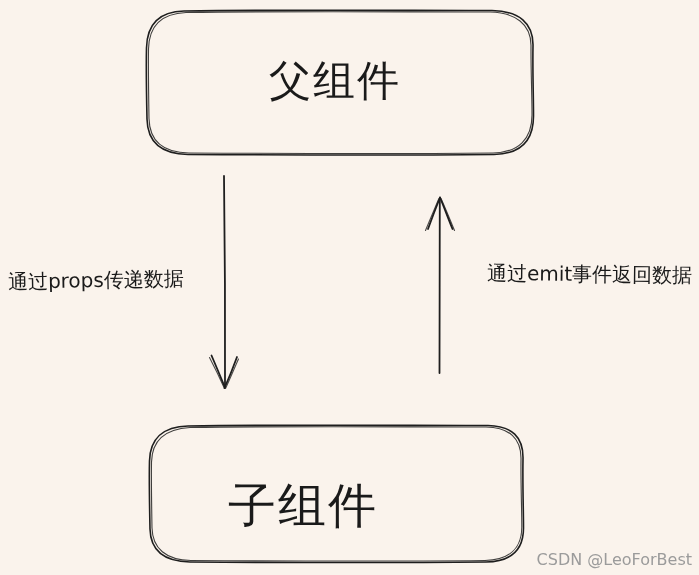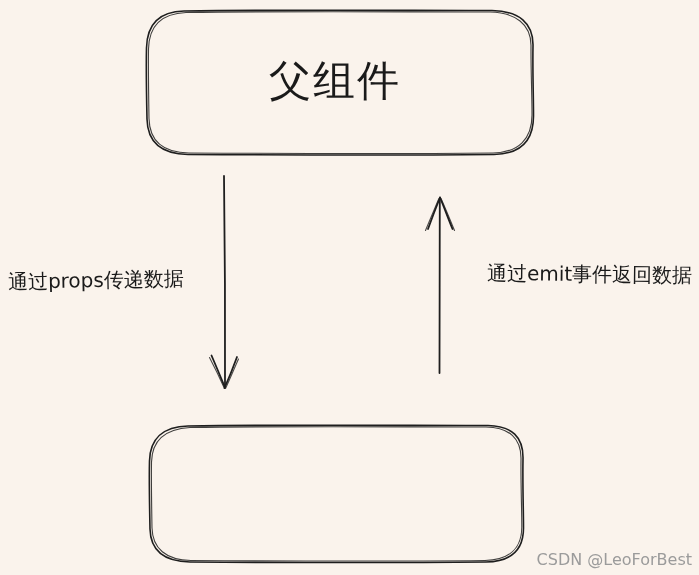--- a/index.html
+++ b/index.html
@@ -133,19 +133,20 @@
       <path class="arrow-path" d="M 439.5 373 C 439.8 320, 439.5 250, 439.8 198"></path>
       <path class="arrow-path" d="M 428 229 C 432 218, 436 207.5, 440 197.5"></path>
       <path class="arrow-path" d="M 452.5 229 C 448 218, 444 207, 440 197.5"></path>
       <path class="arrow-path pass2" d="M 425.5 230.5 C 430 219.5, 434.5 209, 438.8 198.8"></path>
       <path class="arrow-path pass2" d="M 454.5 230.5 C 450 219.5, 445.5 208.5, 441 198.5"></path>
     </g>
   </svg>
 
   <div class="node-title parent">父组件</div>
 
+  <div class="node-title child">子组件</div>
 
   <div class="edge-label left">通过props传递数据</div>
 
   <div class="edge-label right">通过emit事件返回数据</div>
 
   <div class="watermark">CSDN @LeoForBest</div>
 </div>
 
 </body></html>

